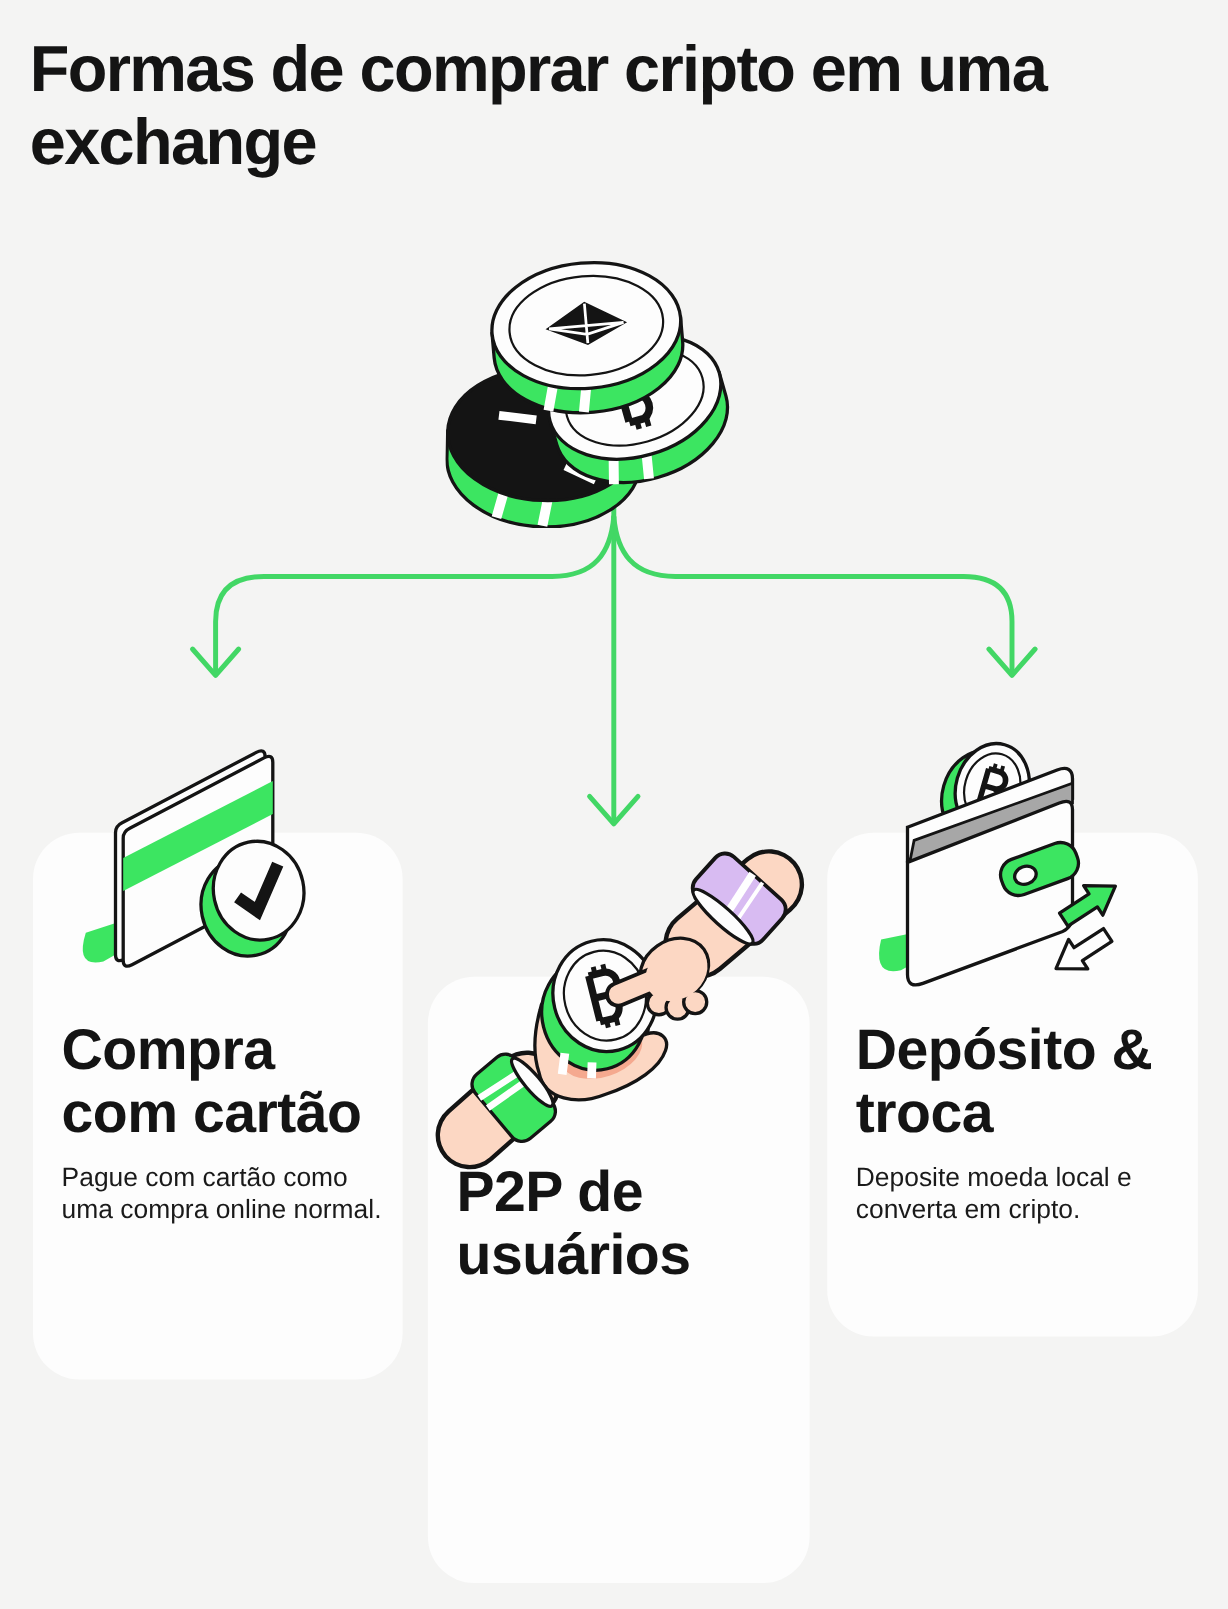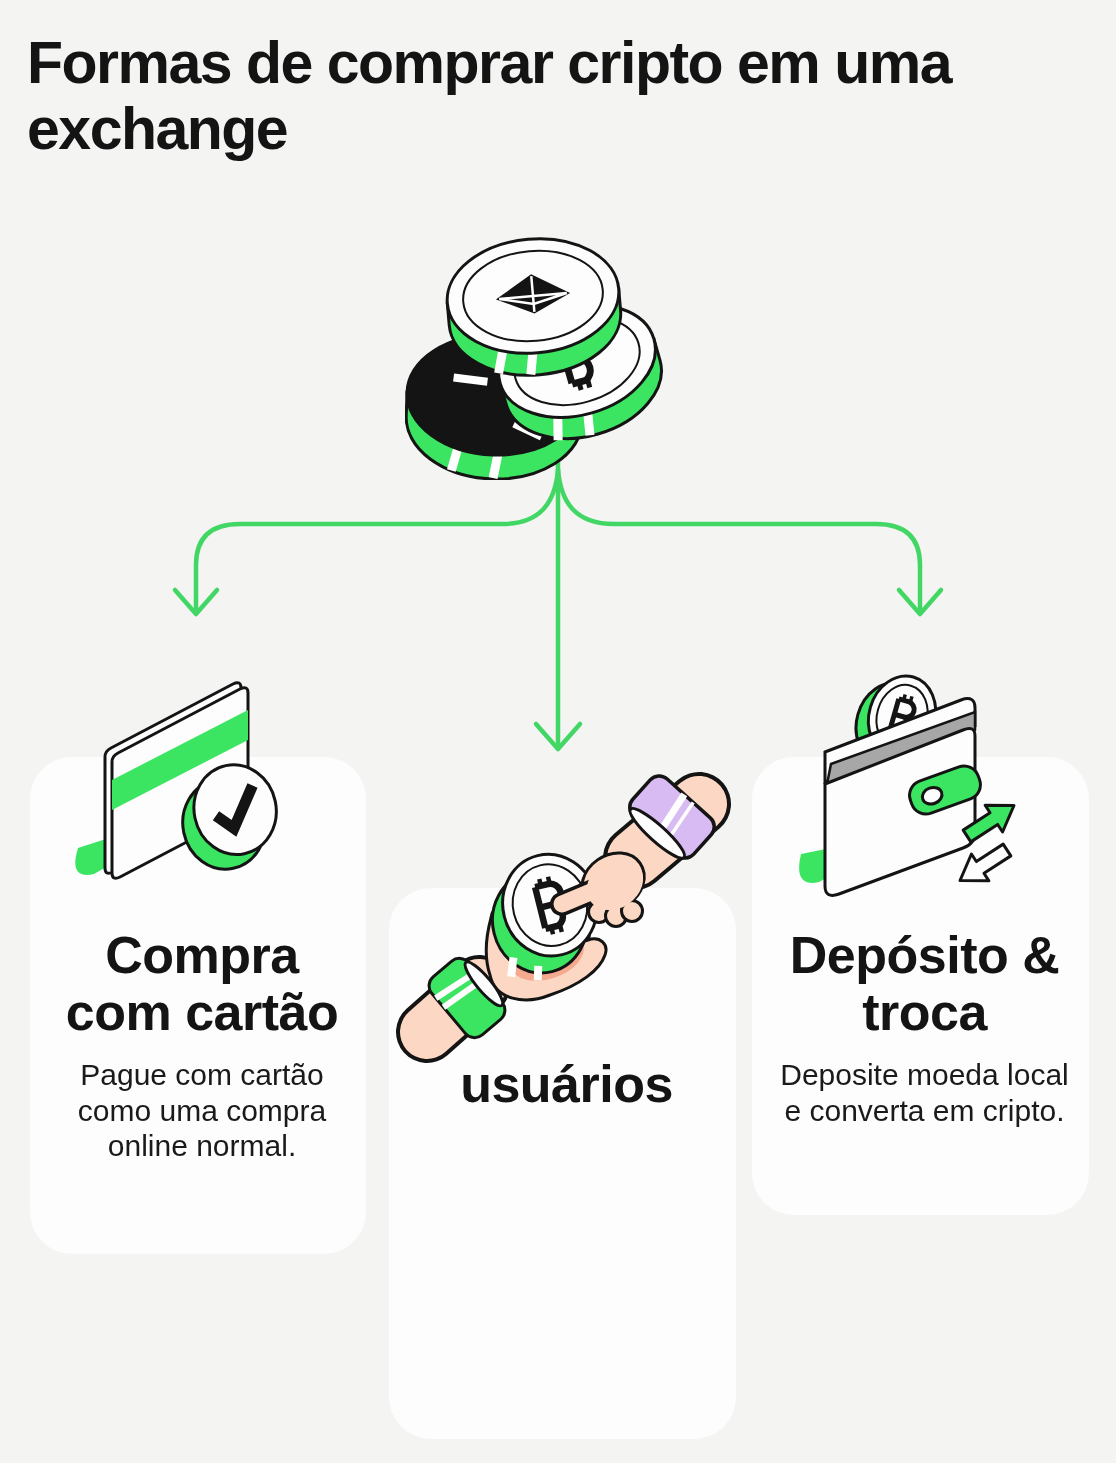--- a/index.html
+++ b/index.html
@@ -16,31 +16,30 @@
   }
   .abs{position:absolute}
   h1.page-title{
     position:absolute;left:27px;top:30px;width:1070px;margin:0;
     font-size:59px;line-height:1.12;font-weight:bold;letter-spacing:-1.5px;color:var(--ink);
   }
   h1.page-title span{display:block}
   .card{
     position:absolute;background:var(--card-bg);border-radius:42px;
     padding:0 18px 0 26px;
-    text-align:center;
   }
   .card-1{left:30px;top:757px;width:336px;height:497px;padding-top:170px}
   .card-2{left:389px;top:888px;width:347px;height:551px;padding-top:168px}
   .card-3{left:752px;top:757px;width:337px;height:458px;padding-top:170px}
   .card h2{
     margin:0;font-size:52px;line-height:1.1;font-weight:bold;letter-spacing:-0.5px;color:var(--ink);
   }
   .card h2 span{display:block}
   .card p{
-    margin:16px 0 0 0;font-size:30px;line-height:1.18;color:#1a1a1a;
+    margin:16px 0 0 0;font-size:24px;line-height:1.18;color:#1a1a1a;
   }
   .illo{position:absolute;pointer-events:none}
   .illo-coins{left:405px;top:233px;width:320px;height:247px}
   .illo-card{left:68px;top:678px;width:250px;height:220px}
   .illo-hands{left:395px;top:770px;width:340px;height:300px}
   .illo-wallet{left:785px;top:668px;width:300px;height:240px}
   .connector{left:0;top:0;width:1116px;height:780px;pointer-events:none}
   
   .oG{fill:var(--accent-green);stroke:#141414;stroke-width:3px}
   .oW{fill:var(--card-bg);stroke:#141414;stroke-width:3px}
@@ -105,20 +104,21 @@
 <section class="card card-1">
   <h2>
     <span>Compra</span>
     <span>com cartão</span>
   </h2>
   <p>Pague com cartão como uma compra online normal.</p>
 </section>
 
 <section class="card card-2">
   <h2>
+    <span>P2P de</span>
     <span>usuários</span>
   </h2>
 </section>
 
 <section class="card card-3">
   <h2>
     <span>Depósito &amp;</span>
     <span>troca</span>
   </h2>
   <p>Deposite moeda local e converta em cripto.</p>

